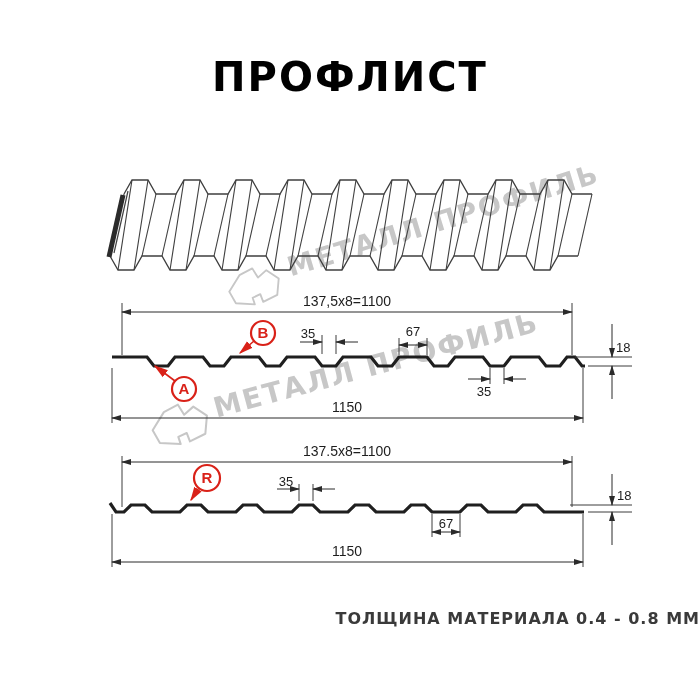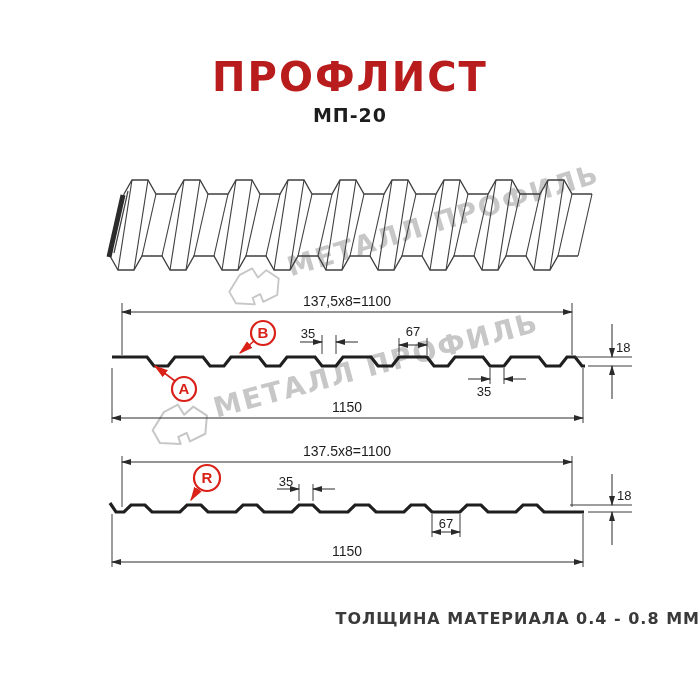--- a/index.html
+++ b/index.html
@@ -1,20 +1,20 @@
 <!DOCTYPE html>
 <html style="--red: #d92118; --line: #1f1f1f; --wm: #c7c7c7;"><head>
 <meta charset="utf-8">
 <style>
   html,body{margin:0;padding:0;}
   #stage{position:relative;width:700px;height:700px;background:#ffffff;overflow:hidden;
          font-family:"Liberation Sans",sans-serif;}
   .title{position:absolute;top:54px;left:0;width:700px;text-align:center;
          font-family:"DejaVu Sans",sans-serif;font-weight:800;font-size:40px;
-         letter-spacing:2px;color:#b91c1c;}
+         letter-spacing:2px;color:#000000;}
   .subtitle{position:absolute;top:104px;left:0;width:700px;text-align:center;
          font-family:"DejaVu Sans",sans-serif;font-weight:700;font-size:19px;
          letter-spacing:1px;color:#1d1d1d;}
   .footer{position:absolute;top:609px;left:0;width:700px;text-align:right;
          font-family:"DejaVu Sans",sans-serif;font-weight:700;font-size:16px;
          letter-spacing:1px;color:#3a3a3a;}
   .wm{position:absolute;font-family:"DejaVu Sans",sans-serif;font-weight:700;
       font-size:27px;letter-spacing:2px;color:var(--wm,#c7c7c7);white-space:nowrap;}
   #wm1{left:288px;top:252px;transform:rotate(-17deg);transform-origin:0 50%;}
   #wm2{left:214px;top:392px;transform:rotate(-15deg);transform-origin:0 50%;font-size:28px;}
@@ -34,21 +34,20 @@
   .redcircle{stroke:var(--red,#d92118);stroke-width:2.2;fill:none;}
   .redletter{font-family:"Liberation Sans",sans-serif;font-size:15px;font-weight:bold;
              fill:var(--red,#d92118);text-anchor:middle;}
 </style>
 </head>
 <body>
 
 <div id="stage">
 
   <div class="title">ПРОФЛИСТ</div>
-  <div class="subtitle">МП-20</div>
 
   <svg id="logo1" class="wm-logo" viewBox="0 0 100 74">
     <path d="M6,40 L26,16 L48,8 L55,24 L70,14 L88,30 L82,56 L58,64 L55,51 L42,55 L44,66 L14,60 Z"></path>
   </svg>
   <div id="wm1" class="wm">МЕТАЛЛ ПРОФИЛЬ</div>
   <svg id="logo2" class="wm-logo" viewBox="0 0 100 74">
     <path d="M6,40 L26,16 L48,8 L55,24 L70,14 L88,30 L82,56 L58,64 L55,51 L42,55 L44,66 L14,60 Z"></path>
   </svg>
   <div id="wm2" class="wm">МЕТАЛЛ ПРОФИЛЬ</div>
 

